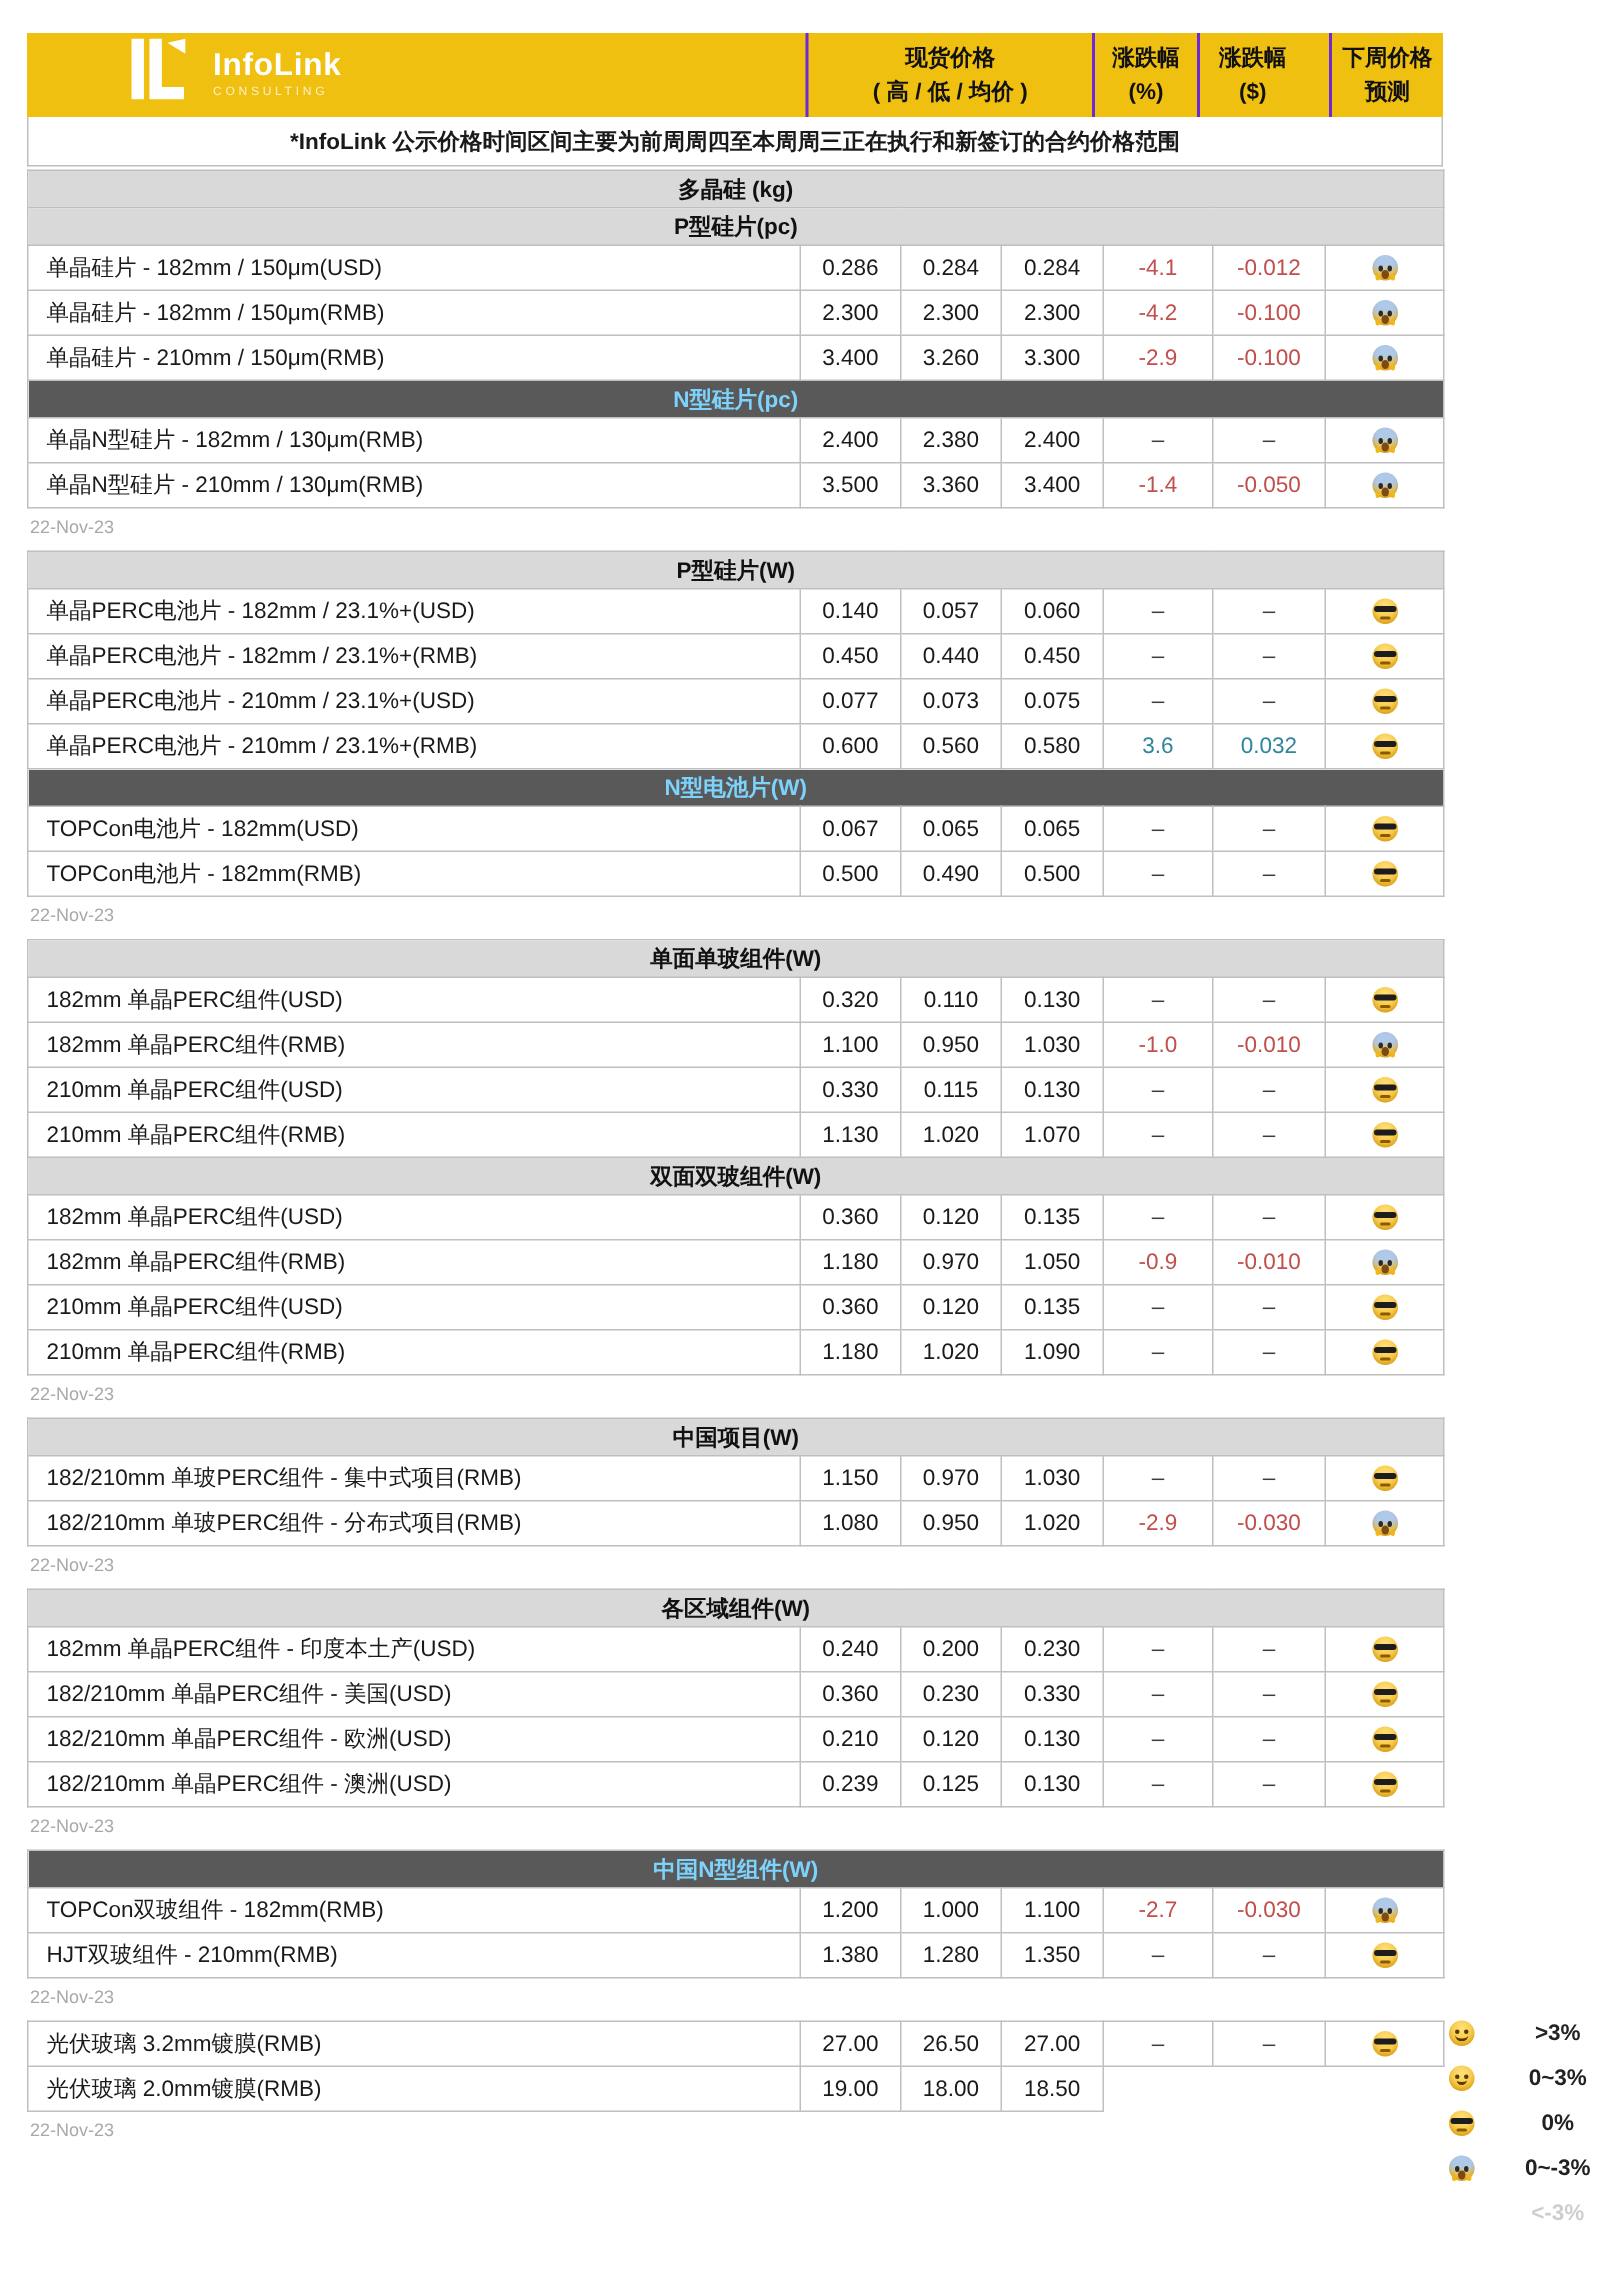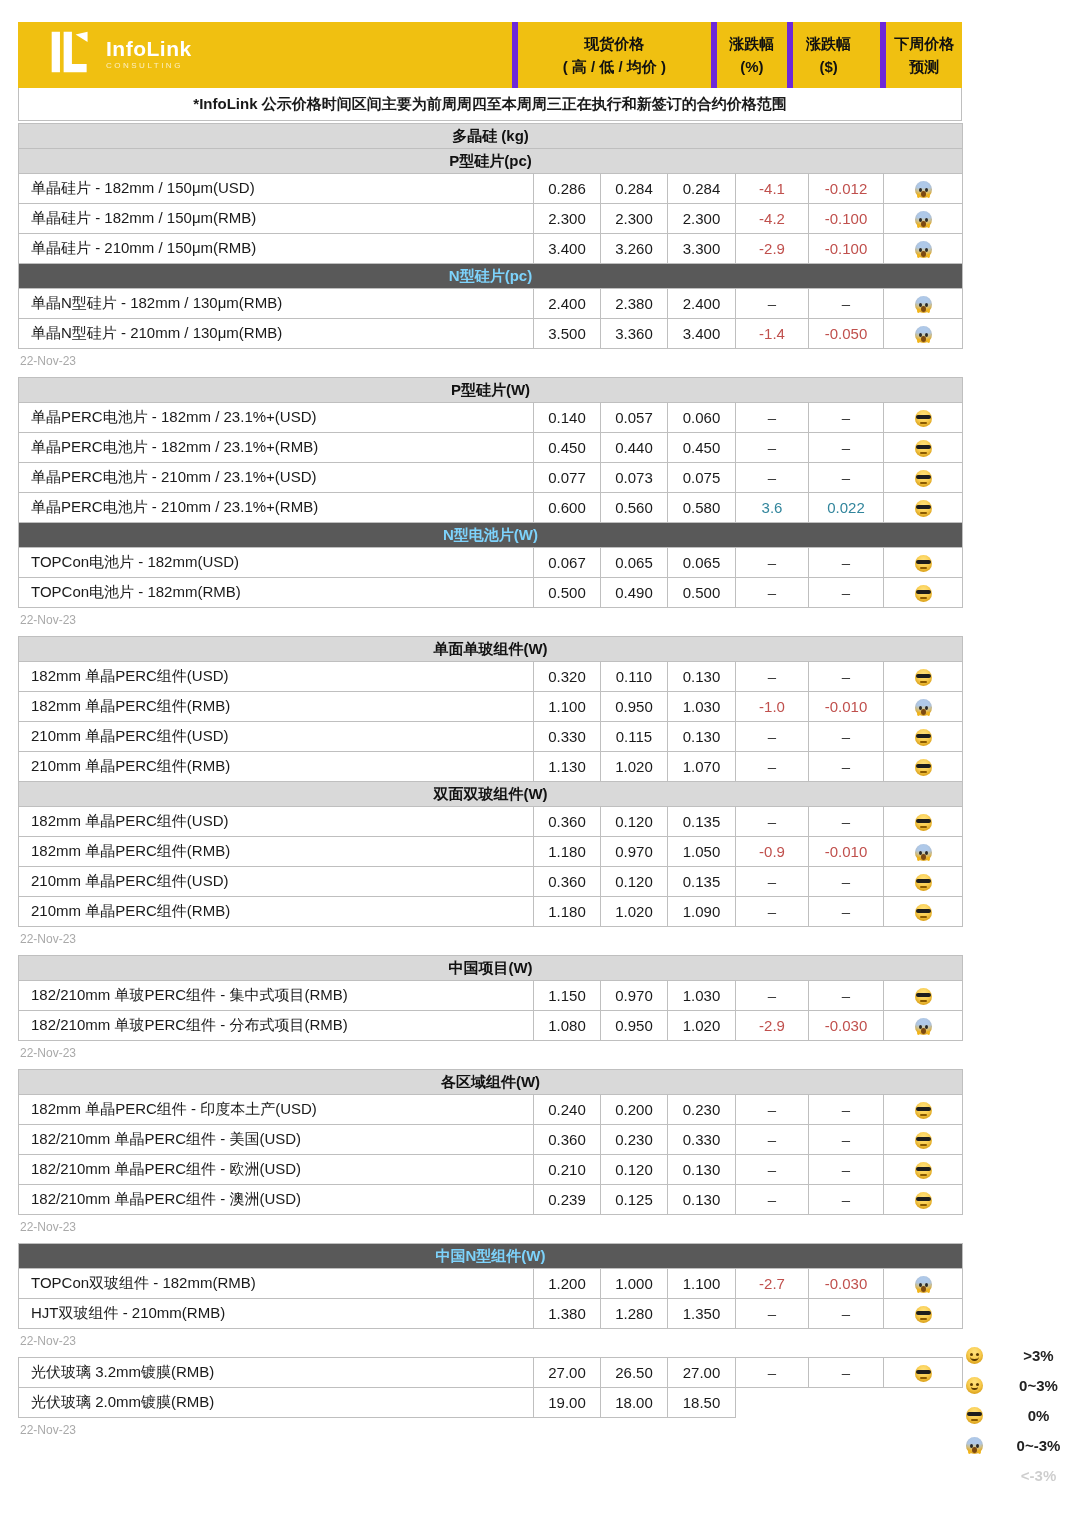--- a/index.html
+++ b/index.html
@@ -1,24 +1,24 @@
 <!DOCTYPE html>
 <html><head>
 <meta charset="utf-8">
 <style>
   html,body{margin:0;padding:0;background:#ffffff;}
   .page{position:relative;width:1080px;height:1514px;background:#fff;overflow:hidden;
         font-family:"Liberation Sans", sans-serif;color:#1a1a1a;}
   .table-col{position:absolute;left:18px;top:22px;width:944px;}
 
   
-  .masthead{display:flex;height:66px;background:#F0C011;}
+  .masthead{display:flex;height:56px;background:#F0C011;padding-left:36px;}
   .mast-cell{display:flex;flex-direction:column;justify-content:center;align-items:center;
              font-weight:bold;font-size:15px;line-height:1.55;color:#111;text-align:center;}
-  .mast-cell + .mast-cell{border-left:6px solid #6d28d9;}
+  .mast-cell + .mast-cell{border-left:2px solid #6d28d9;}
   .mast-logo{width:515px;flex-direction:row;justify-content:flex-start;padding-left:30px;box-sizing:border-box;}
   .mast-spot{width:202px;}
   .mast-pct{width:73px;}
   .mast-usd{width:75px;}
   .mast-fc{width:79px;margin-left:16px;}
   .logo-text{margin-left:12px;color:#fff;text-align:left;}
   .logo-name{font-size:21px;font-weight:bold;letter-spacing:.5px;line-height:1.1;}
   .logo-sub{font-size:8px;letter-spacing:2.5px;color:rgba(255,255,255,.75);font-weight:normal;}
 
   
@@ -220,21 +220,21 @@
               <td class="val chg dash">–</td>
               <td class="val chg dash">–</td>
               <td class="val fc"><span class="emoji" data-emoji="cool"></span></td>
             </tr>
             <tr>
               <td class="name">单晶PERC电池片 - 210mm / 23.1%+(RMB)</td>
               <td class="val">0.600</td>
               <td class="val">0.560</td>
               <td class="val">0.580</td>
               <td class="val chg pos">3.6</td>
-              <td class="val chg pos">0.022</td>
+              <td class="val chg pos">0.032</td>
               <td class="val fc"><span class="emoji" data-emoji="cool"></span></td>
             </tr>
             <tr>
               <td class="sec dark" colspan="7">N型电池片(W)</td>
             </tr>
             <tr>
               <td class="name">TOPCon电池片 - 182mm(USD)</td>
               <td class="val">0.067</td>
               <td class="val">0.065</td>
               <td class="val">0.065</td>

